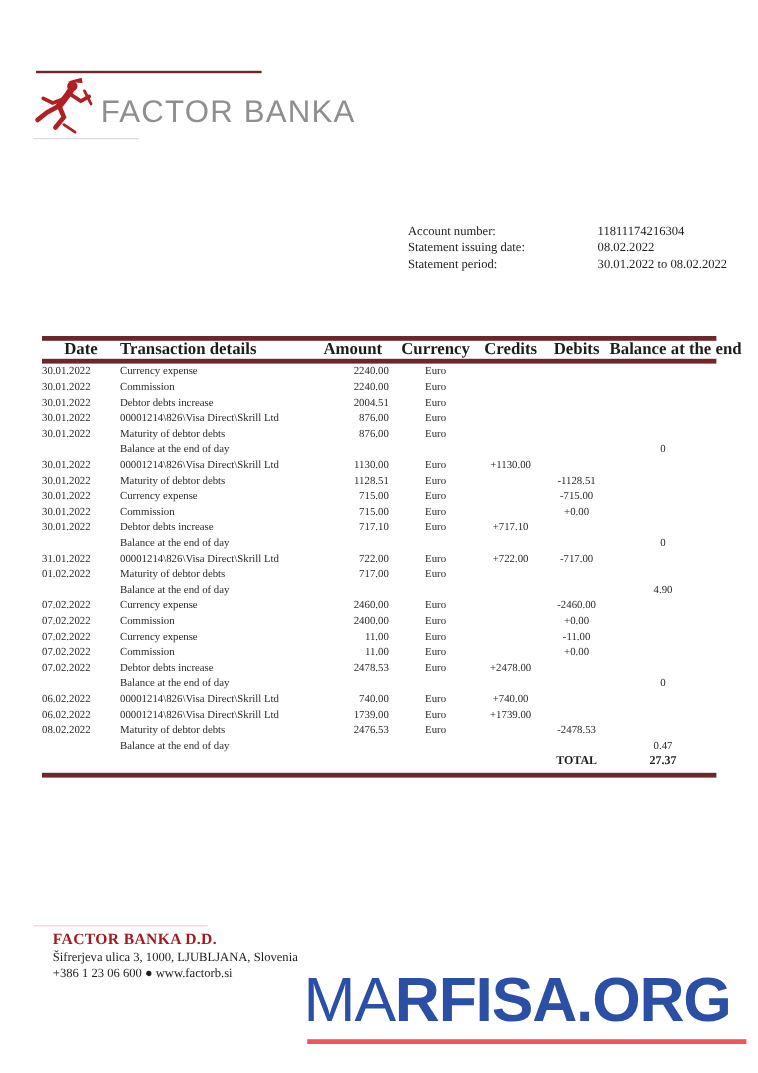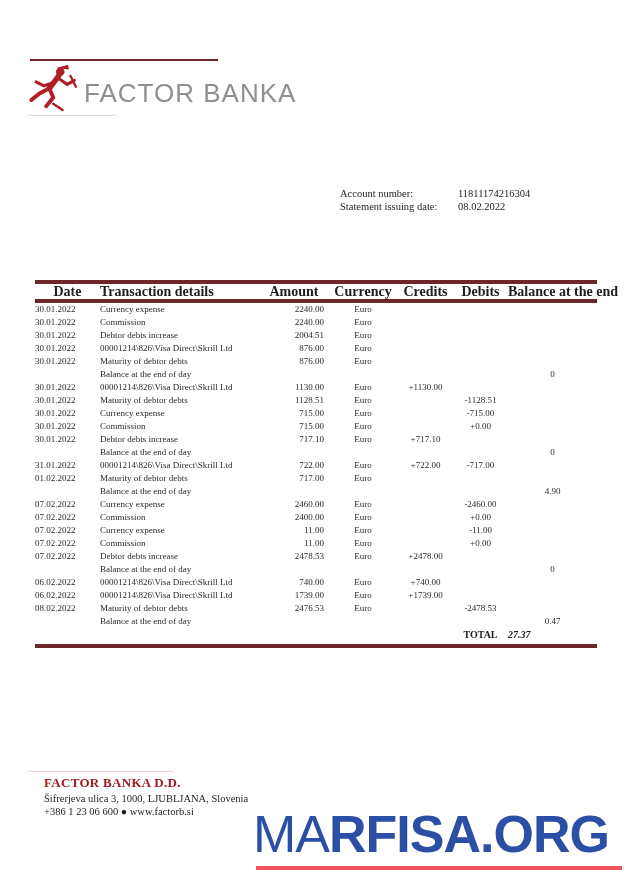--- a/index.html
+++ b/index.html
@@ -12,42 +12,42 @@
   .logo{position:absolute;left:28px;top:64px;display:flex;align-items:center;}
   .logo svg{width:52px;height:50px;display:block;}
   .logo-text{font-family:"Liberation Sans",sans-serif;font-size:26px;color:var(--logo_gray,#8f8f8f);
     letter-spacing:1px;margin-left:4px;margin-top:8px;}
   .logo-underline{position:absolute;left:28px;top:115px;width:88px;height:1px;background:#dcdcdc;}
   
   .customer{position:absolute;left:44px;top:177px;line-height:14px;font-size:10.5px;}
   .customer-name{font-weight:bold;font-size:11.5px;}
   
   .account-info{position:absolute;left:340px;top:187px;font-size:10.5px;line-height:13.4px;}
-  .acct-row{display:flex;}
+  .acct-row{display:flex;gap:40px;}
   .acct-label{width:118px;flex:0 0 118px;}
   
   .summary-title{position:absolute;left:42px;top:255px;font-size:14px;font-weight:bold;letter-spacing:0.4px;}
   
   .table{position:absolute;left:35px;top:280px;width:562px;}
   .bar{height:4px;background:var(--maroon,#6f262b);}
   .bar.mid{height:3.5px;}
   .t-header,.t-row,.t-total{display:grid;grid-template-columns:65px 160px 68px 70px 55px 55px 89px;}
   .t-header{height:15px;line-height:15px;}
   .hc{font-weight:bold;font-size:14px;text-align:center;white-space:nowrap;}
   .hc.c1{text-align:left;}
   .t-row{height:13px;line-height:13px;font-size:9px;color:#2a2a2a;}
   .tc{white-space:nowrap;overflow:hidden;}
   .tc.c0{text-align:left;}
   .tc.c1{text-align:left;}
   .tc.c2{text-align:right;padding-right:4px;}
   .tc.c3{text-align:center;}
   .tc.c4,.tc.c5,.tc.c6{text-align:center;}
   .t-total{height:15px;line-height:14px;margin-bottom:1px;}
   .total-label{grid-column:6;text-align:center;font-weight:bold;font-size:10px;}
-  .total-value{grid-column:7;font-weight:bold;font-size:10px;font-style:italic;}
+  .total-value{grid-column:7;text-align:center;font-weight:bold;font-size:10px;}
   
   .footer-rule{position:absolute;left:28px;top:771px;width:145px;height:1px;background:#eed3d3;}
   .footer{position:absolute;left:44px;top:776px;font-size:10.5px;line-height:13.5px;}
   .footer-bank{font-weight:bold;font-size:13px;color:var(--footer_red,#a01b20);letter-spacing:0.3px;margin-bottom:2px;}
   
   .watermark{position:absolute;left:253px;top:806px;width:372px;font-family:"Liberation Sans",sans-serif;
     font-size:52px;line-height:1.1;color:var(--watermark_blue,#2b4fa4);letter-spacing:-1px;white-space:nowrap;}
   .wm-light{font-weight:300;}
   .wm-bold{font-weight:700;}
   .watermark-underline{position:absolute;left:256px;top:866px;width:366px;height:4px;background:var(--watermark_underline,#f2565b);}
@@ -82,20 +82,24 @@
 
   <div class="account-info" id="account-info">
       <div class="acct-row">
         <span class="acct-label">Account number:</span>
         <span class="acct-value">11811174216304</span>
       </div>
       <div class="acct-row">
         <span class="acct-label">Statement issuing date:</span>
         <span class="acct-value">08.02.2022</span>
       </div>
+      <div class="acct-row">
+        <span class="acct-label">Statement period:</span>
+        <span class="acct-value">30.01.2022 to 08.02.2022</span>
+      </div>
     </div>
 
 
   <div class="table">
     <div class="bar top"></div>
     <div class="t-header" id="t-header">
         <div class="hc c0">Date</div>
         <div class="hc c1">Transaction details</div>
         <div class="hc c2">Amount</div>
         <div class="hc c3">Currency</div>

